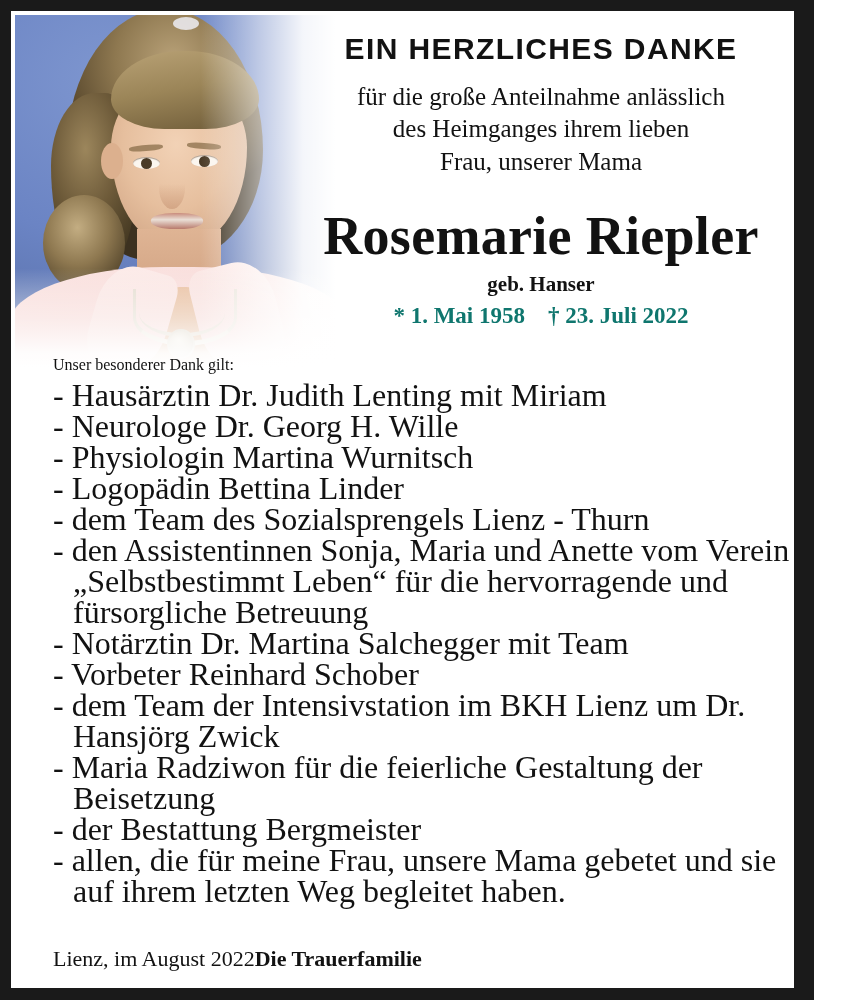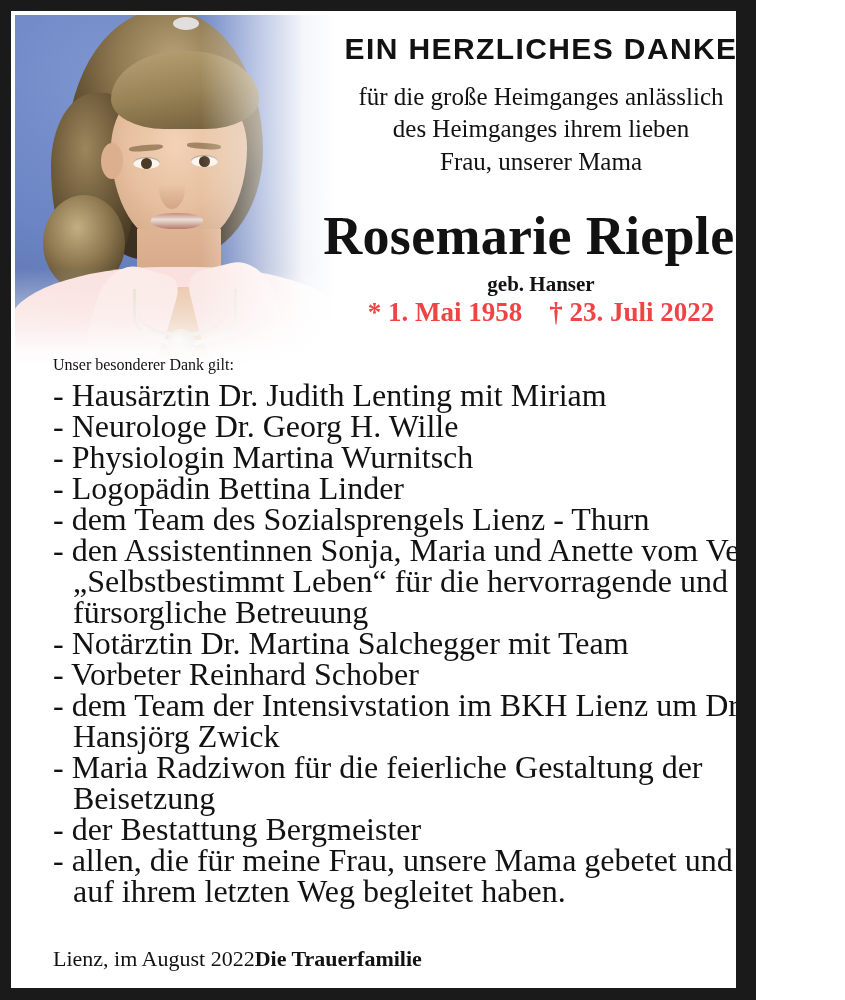--- a/index.html
+++ b/index.html
@@ -10,21 +10,21 @@
   body {
     width: 845px;
     height: 1000px;
     overflow: hidden;
     font-family: "Liberation Serif", "DejaVu Serif", serif;
   }
 
   
   #notice {
     position: relative;
-    width: 756px;
+    width: 814px;
     height: 1000px;
     box-sizing: border-box;
     background: #1a1a1a;
     padding: 11px 20px 12px 11px;
   }
 
   
   #card {
     position: relative;
     width: 100%;
@@ -263,23 +263,24 @@
     line-height: 1.0;
     color: #121212;
   }
   #maiden-name {
     margin-top: 9px;
     font-size: 21px;
     font-weight: 700;
     color: #121212;
   }
   #life-dates {
-    font-size: 27px;
+    margin-top: 6px;
+    font-size: 23px;
     font-weight: 700;
-    color: #ef4444;
+    color: #0f766e;
     white-space: pre;
   }
 
   
   #body-block {
     position: absolute;
     left: 42px;
     top: 338px;
     width: 748px;
     color: #121212;
@@ -360,21 +361,21 @@
       <div class="necklace"></div>
       <div class="necklace2"></div>
       <div class="pendant"></div>
       <div class="fade-right"></div>
       <div class="fade-bottom"></div>
     </div>
 
     <div id="head-block">
       <div id="title">EIN HERZLICHES DANKE</div>
       <div id="subtitle">
-        <div>für die große Heimganges anlässlich</div>
+        <div>für die große Anteilnahme anlässlich</div>
         <div>des Heimganges ihrem lieben</div>
         <div>Frau, unserer Mama</div>
       </div>
     </div>
 
     <div id="name-block">
       <div id="deceased-name">Rosemarie Riepler</div>
       <div id="maiden-name">geb. Hanser</div>
       <div id="life-dates">* 1. Mai 1958    † 23. Juli 2022</div>
     </div>

